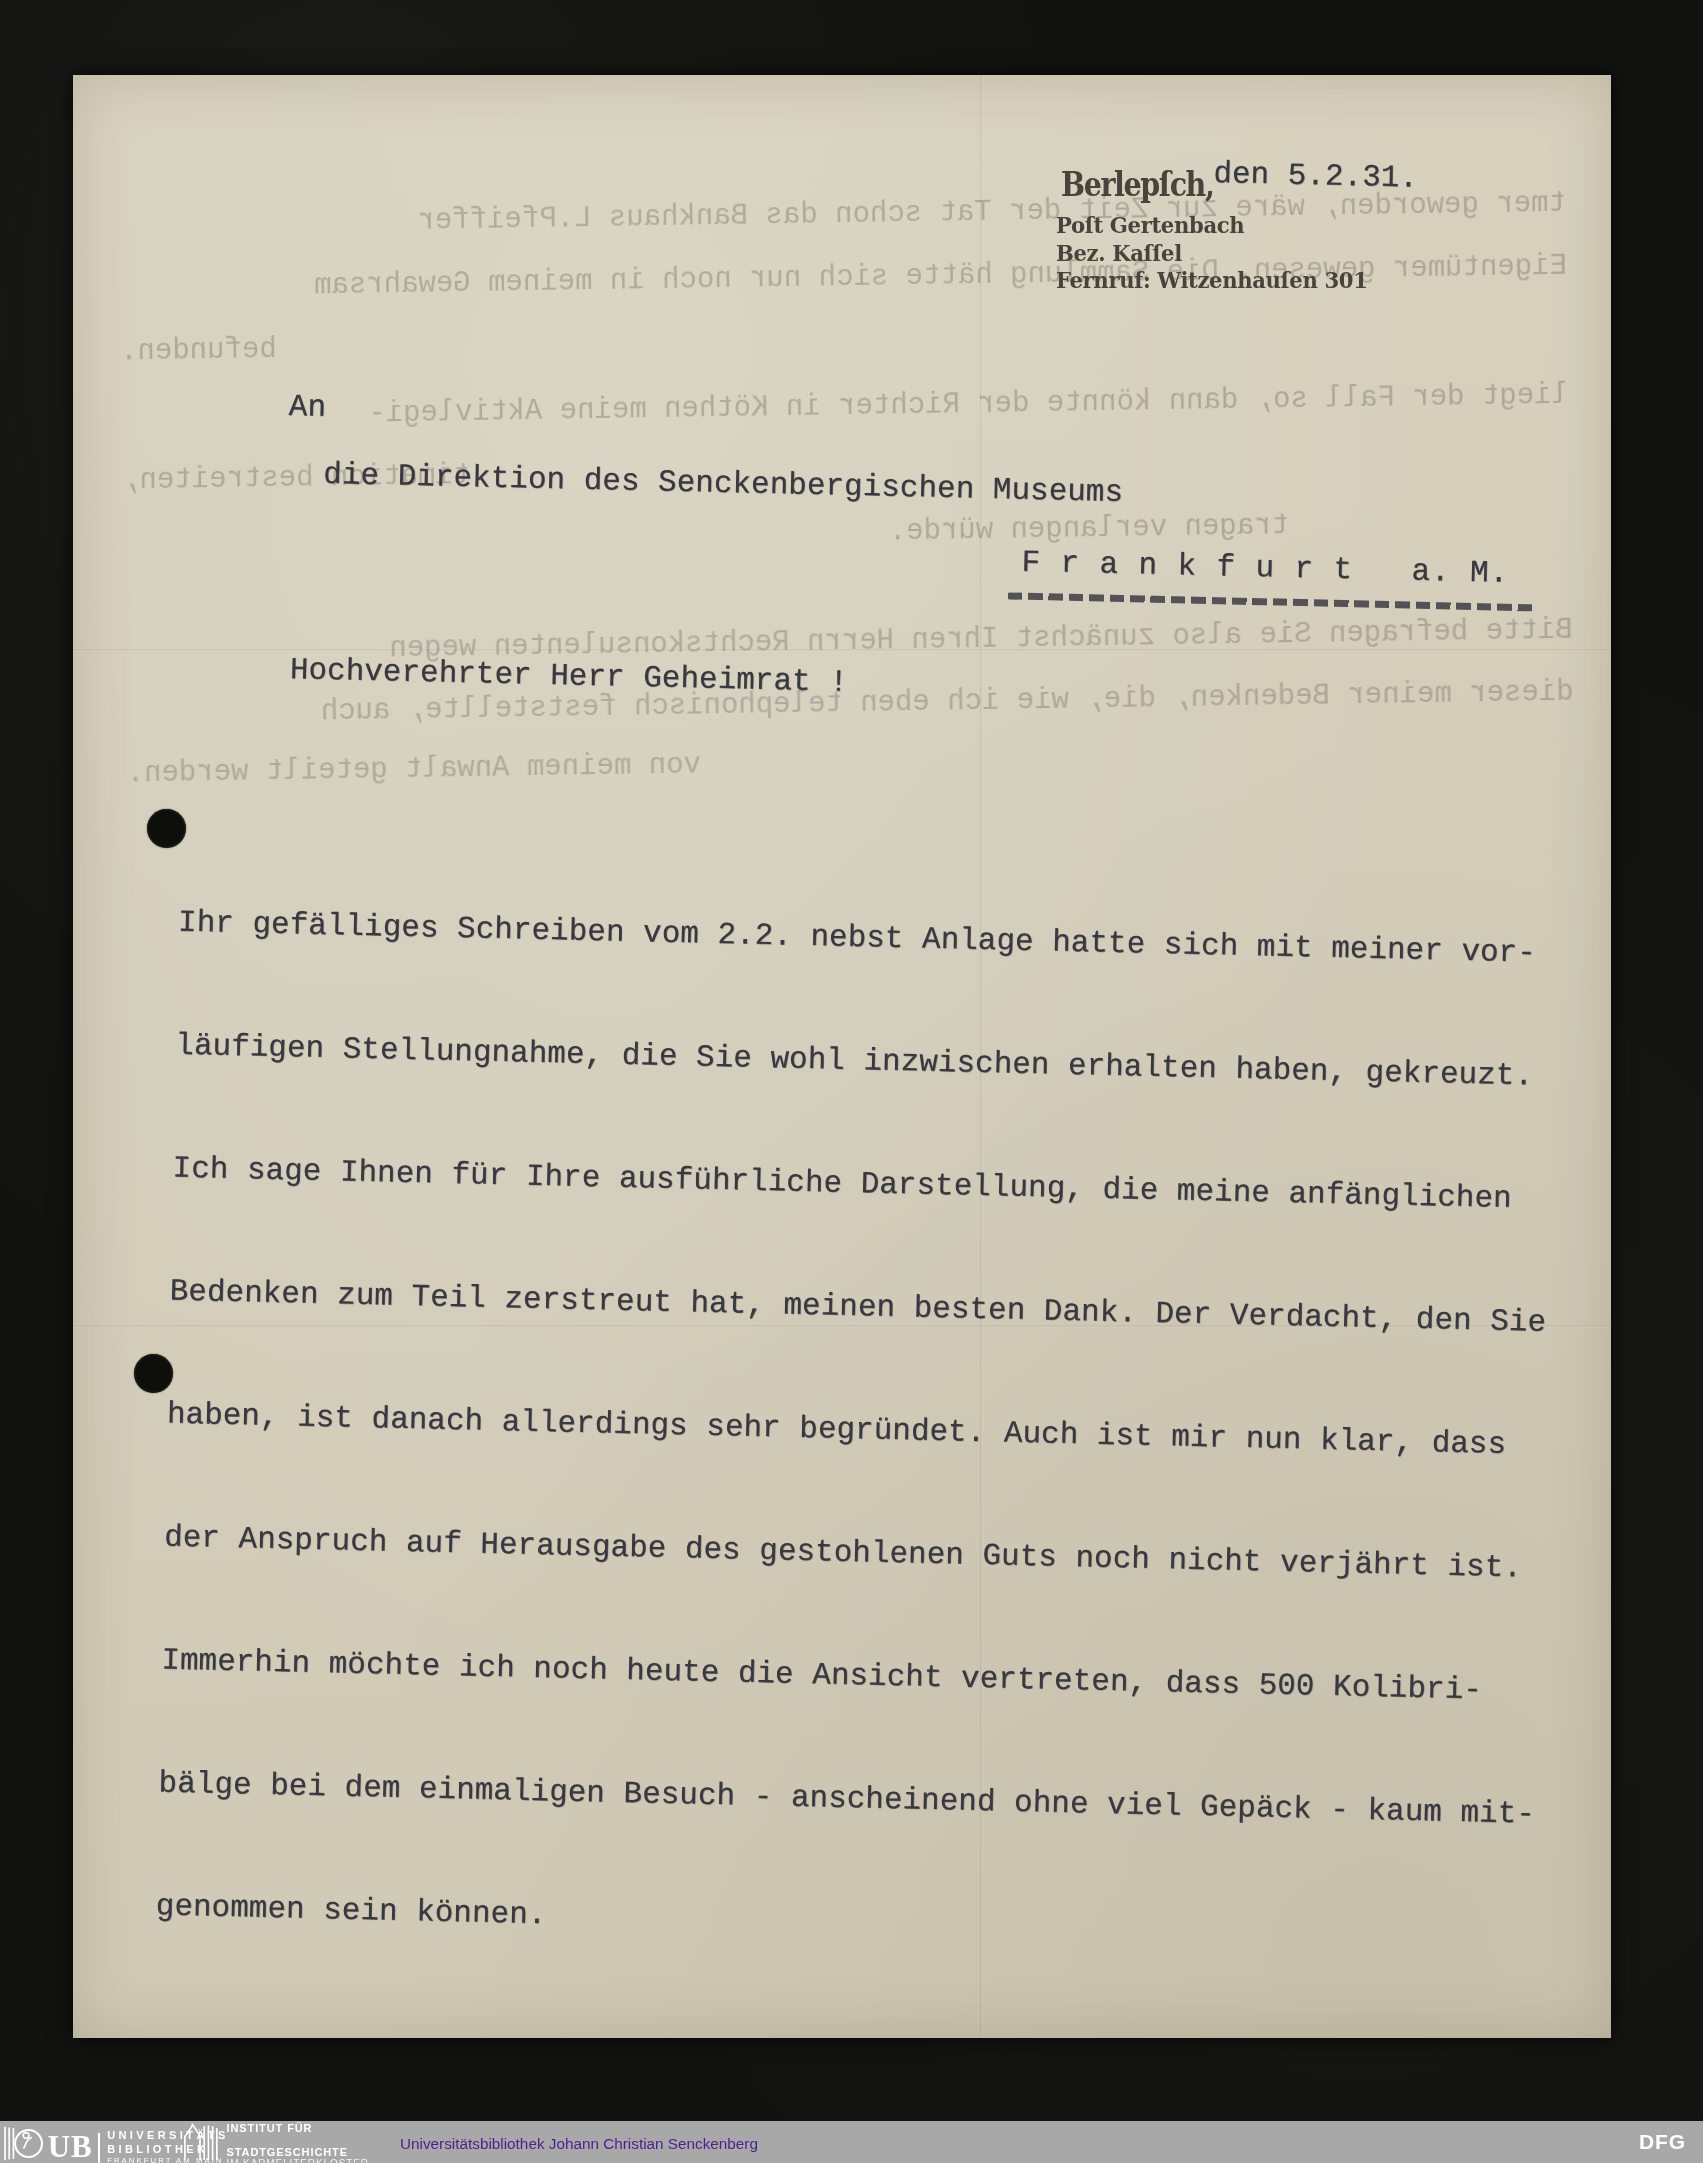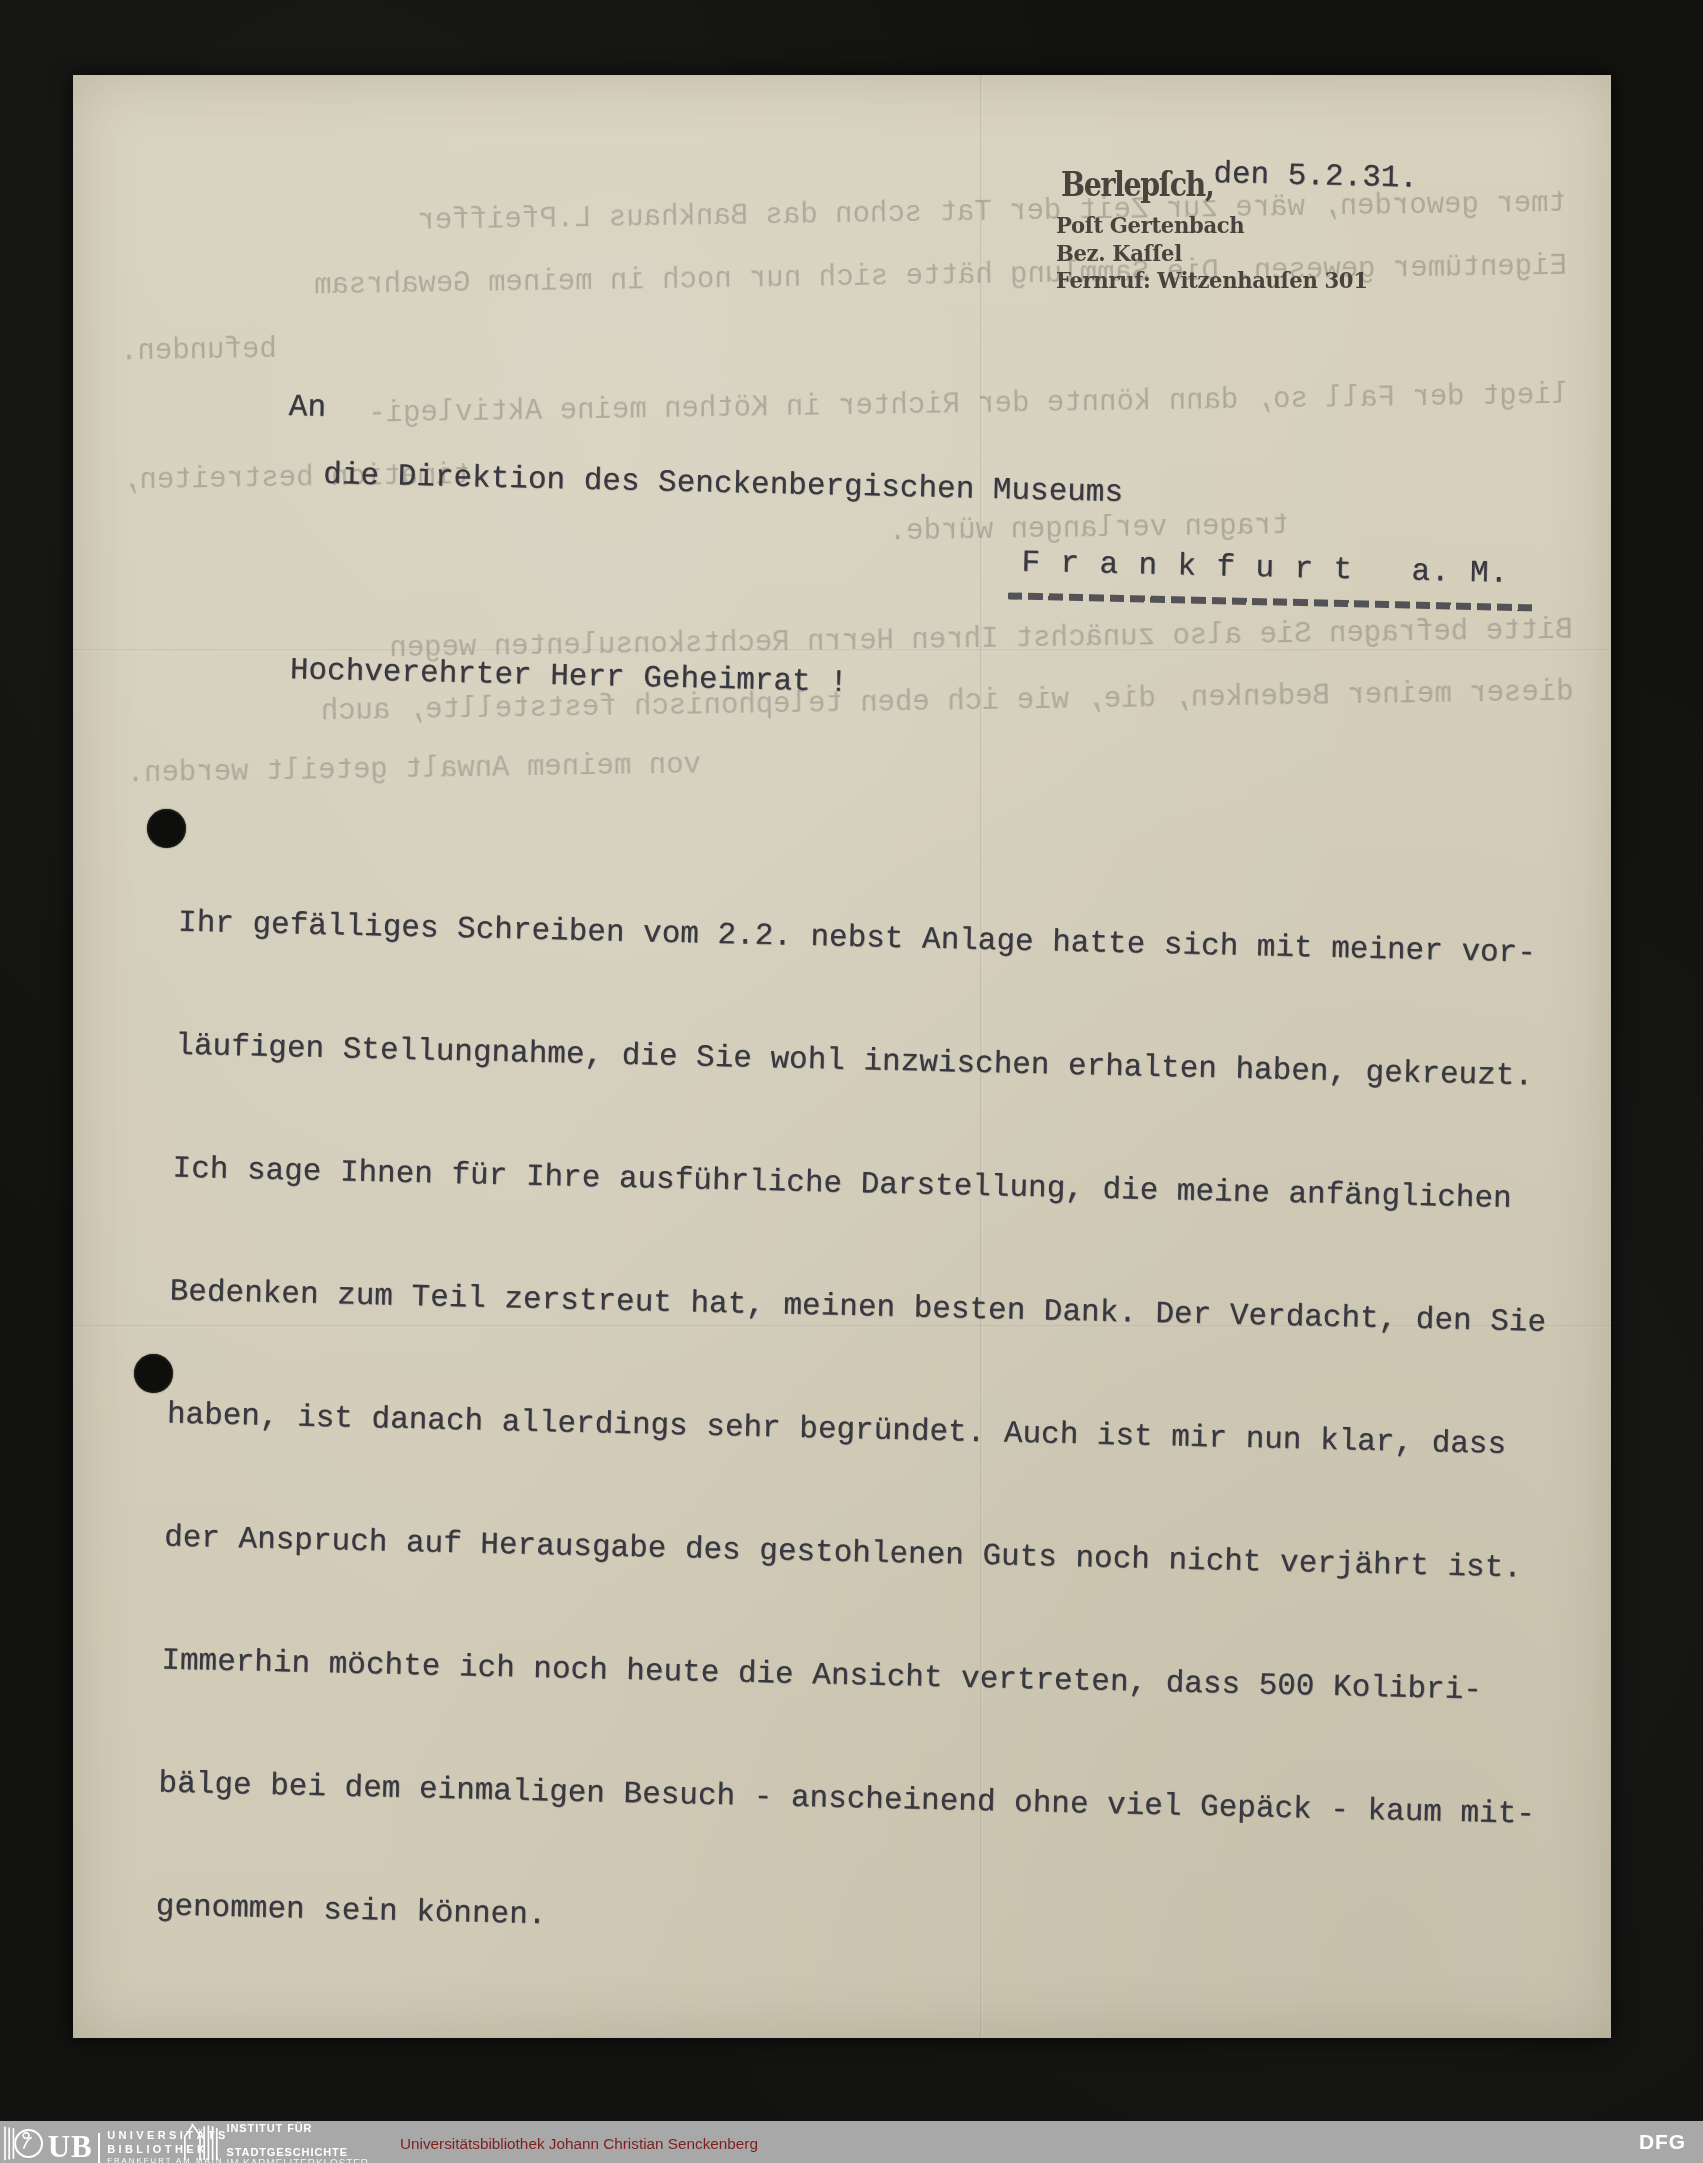--- a/index.html
+++ b/index.html
@@ -69,21 +69,21 @@
   .ub-sep{width:2.6px;height:32px;background:#fff;margin:0 6.8px 0 5.1px;}
   .ub-text{line-height:1;}
   .ub-t1,.ub-t2{font-size:11px;letter-spacing:3.4px;font-weight:bold;}
   .ub-t2{margin-top:2.6px;}
   .ub-t3{font-size:7.7px;letter-spacing:2.1px;margin-top:2.6px;}
   .inst-wrap{left:182px;top:1.7px;display:flex;align-items:flex-start;height:39px;}
   .inst-text{margin-left:8.5px;line-height:1;}
   .inst-t1,.inst-t2{font-size:11px;font-weight:bold;letter-spacing:0.9px;}
   .inst-t2{margin-top:13px;}
   .inst-t3,.inst-t4{font-size:10px;letter-spacing:0.9px;margin-top:1.7px;color:#f3f3f3;}
-  .center-credit{left:400px;top:13.6px;font-size:15.3px;color:#7f1d1d;}
+  .center-credit{left:400px;top:13.6px;font-size:15.3px;color:#4c1d95;}
   .dfg{left:1639px;top:9.4px;font-size:21px;font-weight:bold;letter-spacing:0.9px;
     font-family:"Liberation Sans",sans-serif;}
 </style>
 </head>
 <body>
 
 <div class="paper"></div>
 <div class="crease-v" style="left:980px"></div>
 <div class="crease-h" style="top:649px"></div>
 <div class="crease-h" style="top:1325px"></div>

